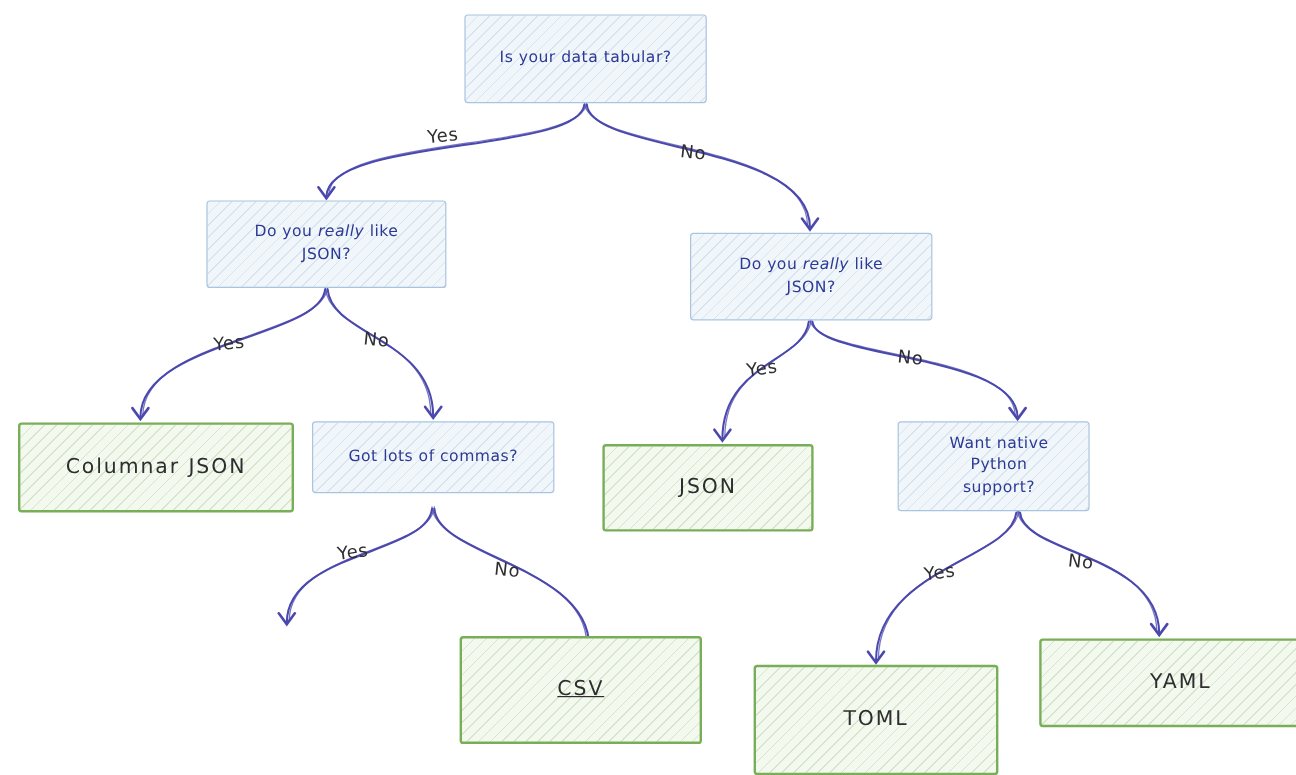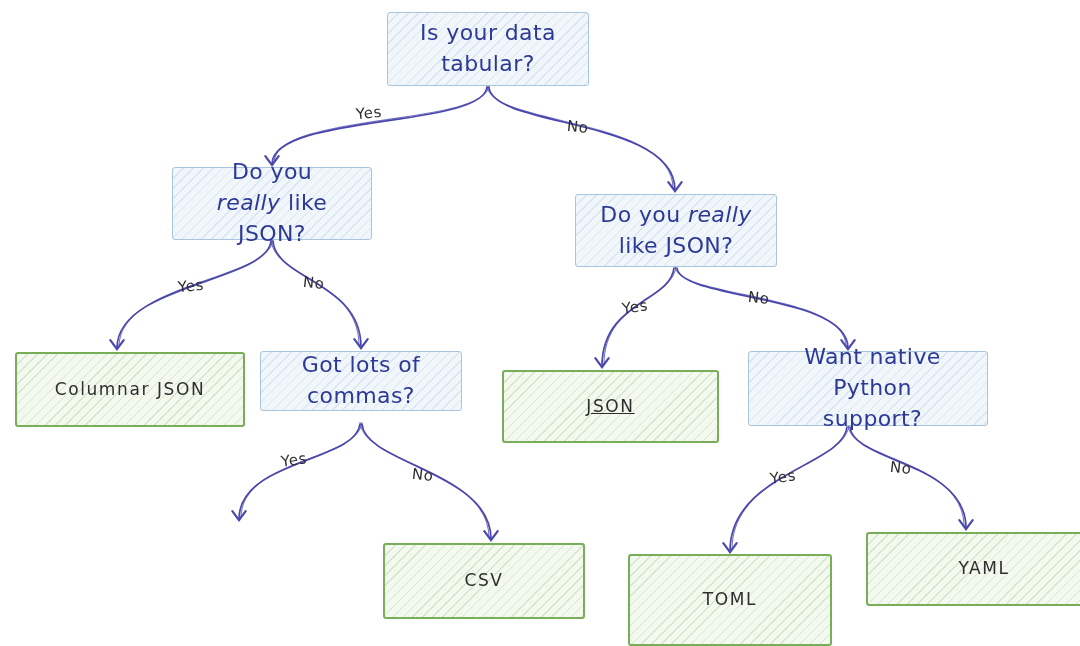--- a/index.html
+++ b/index.html
@@ -39,21 +39,21 @@
     border-radius: 3px;
     line-height: 1.4;
   }
   .node.question {
     background-color: #f1f6fa;
     background-image: repeating-linear-gradient(135deg,
       rgba(158,190,221,0.30) 0px, rgba(158,190,221,0.30) 1px,
       transparent 1px, transparent 7px);
     border: 1.6px solid #a9c4df;
     color: #2c3a96;
-    font-size: 22px;
+    font-size: 13px;
     letter-spacing: 0.4px;
     padding: 0 24px;
   }
   .node.question.narrow { padding: 0 32px; }
   .node.answer {
     background-color: #f4f9f0;
     background-image: repeating-linear-gradient(135deg,
       rgba(122,176,92,0.26) 0px, rgba(122,176,92,0.26) 1px,
       transparent 1px, transparent 7px);
     border: 2px solid #79ae58;
@@ -123,34 +123,34 @@
   </div>
 
   <div class="node question" style="left:575px; top:194px; width:202px; height:73px;">
     <span><span>Do you </span><span class="em">really</span><span> like JSON?</span></span>
   </div>
 
   <div class="node question" style="left:260px; top:351px; width:202px; height:60px;">
     <span>Got lots of commas?</span>
   </div>
 
-  <div class="node question narrow" style="left:748px; top:351px; width:240px; height:75px;padding-left:41px;">
+  <div class="node question narrow" style="left:748px; top:351px; width:160px; height:75px;padding-left:41px;">
     <span>Want native Python support?</span>
   </div>
 
   <div class="node answer" style="left:15px; top:352px; width:230px; height:75px;">
     <span>Columnar JSON</span>
   </div>
 
-  <div class="node answer" style="left:502px; top:370px; width:217px; height:73px;text-decoration:underline;">
+  <div class="node answer" style="left:502px; top:370px; width:176px; height:73px;">
     <span>JSON</span>
   </div>
 
 
-  <div class="node answer" style="left:383px; top:543px; width:202px; height:76px;">
+  <div class="node answer" style="left:383px; top:530px; width:202px; height:90px;text-decoration:underline;">
     <span>CSV</span>
   </div>
 
   <div class="node answer" style="left:628px; top:554px; width:204px; height:92px;">
     <span>TOML</span>
   </div>
 
   <div class="node answer" style="left:866px; top:532px; width:236px; height:74px;">
     <span>YAML</span>
   </div>

